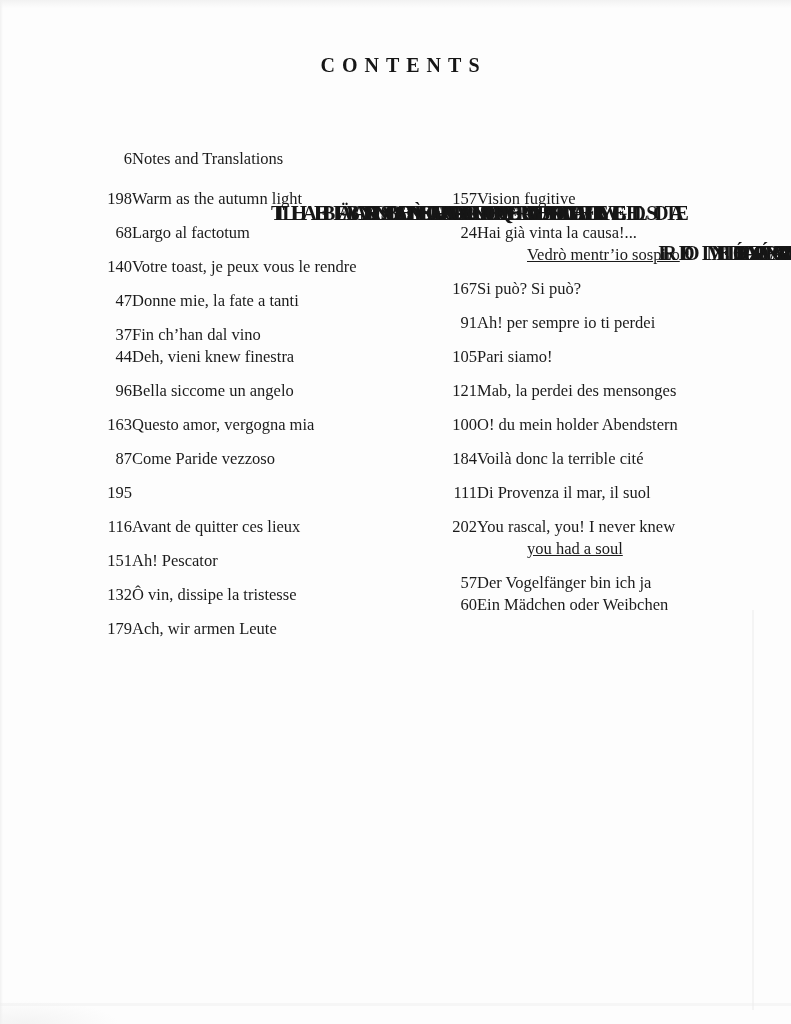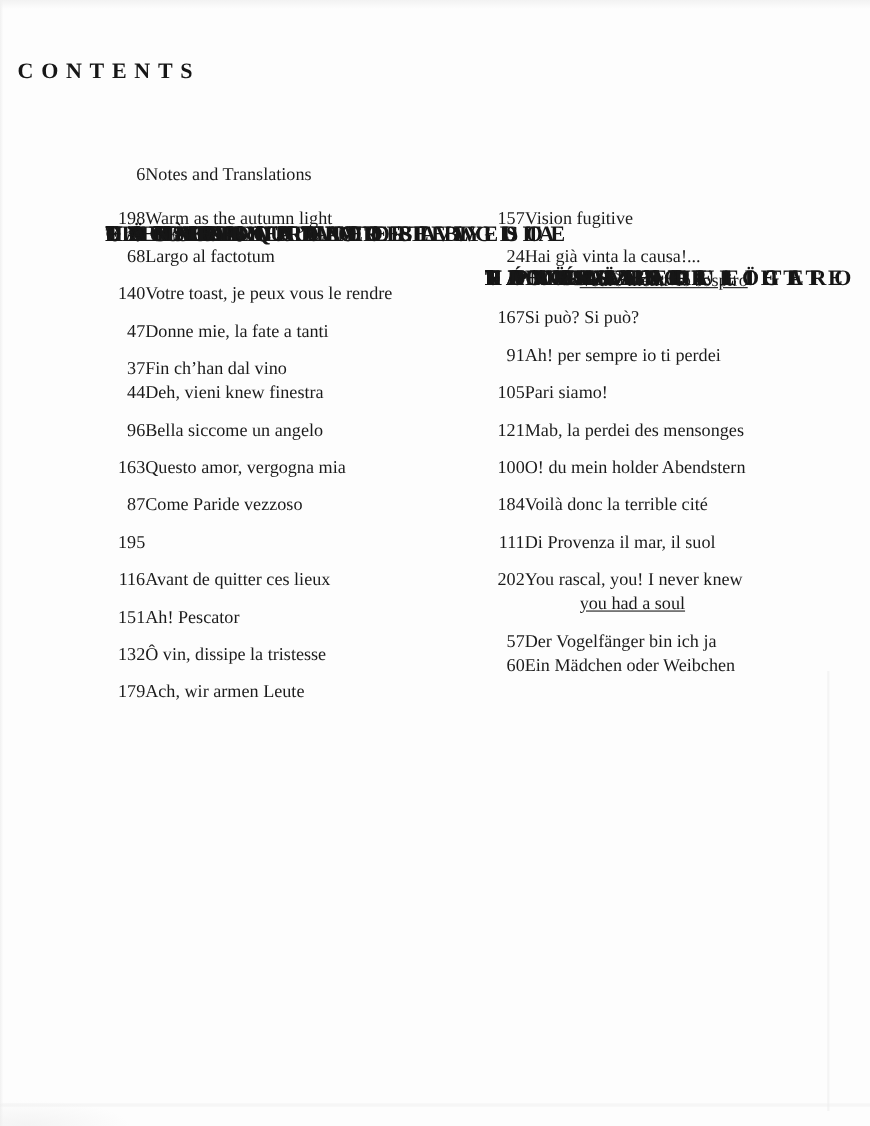--- a/index.html
+++ b/index.html
@@ -8,20 +8,21 @@
     width:791px; height:1024px;
     background:#fdfdfd;
     overflow:hidden;
     font-family:"Liberation Serif", serif;
     color:#1b1b1b;
   }
   .title {
     position:absolute;
     top:54px; left:0; width:791px;
     margin:0;
+    text-align:center;
     text-indent:16px;
     font-size:20px;
     font-weight:700;
     letter-spacing:7px;
     color:#161616;
   }
   .col { position:absolute; }
   .col-left  { top:148px; left:80px;  width:340px; }
   .col-right { top:188px; left:425px; width:355px; }
   .block { margin-bottom:12px; }

